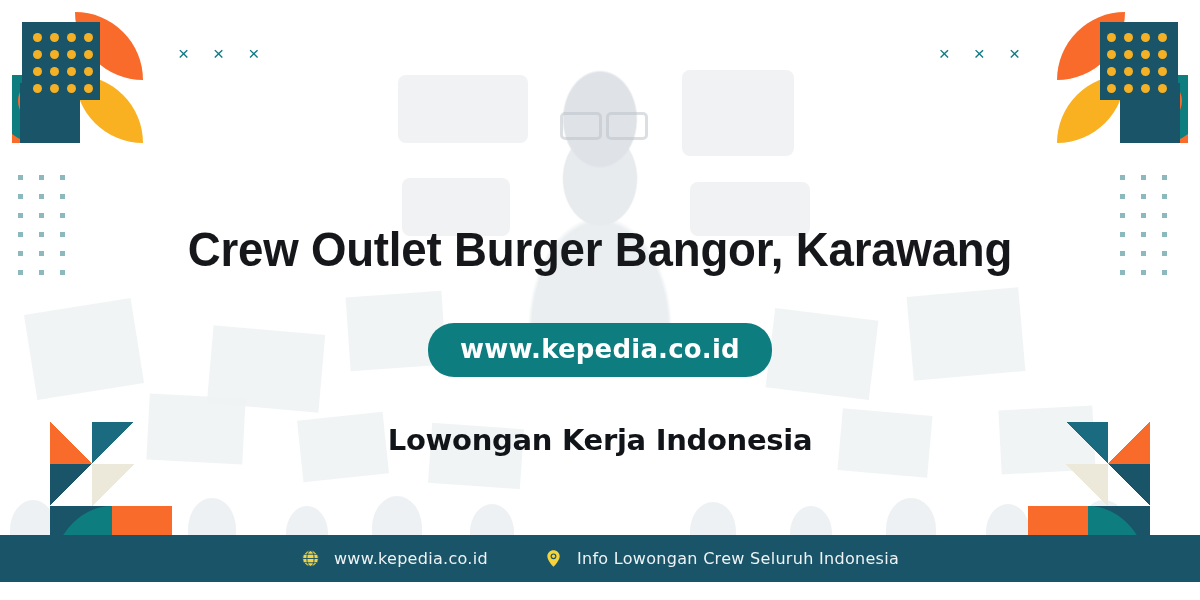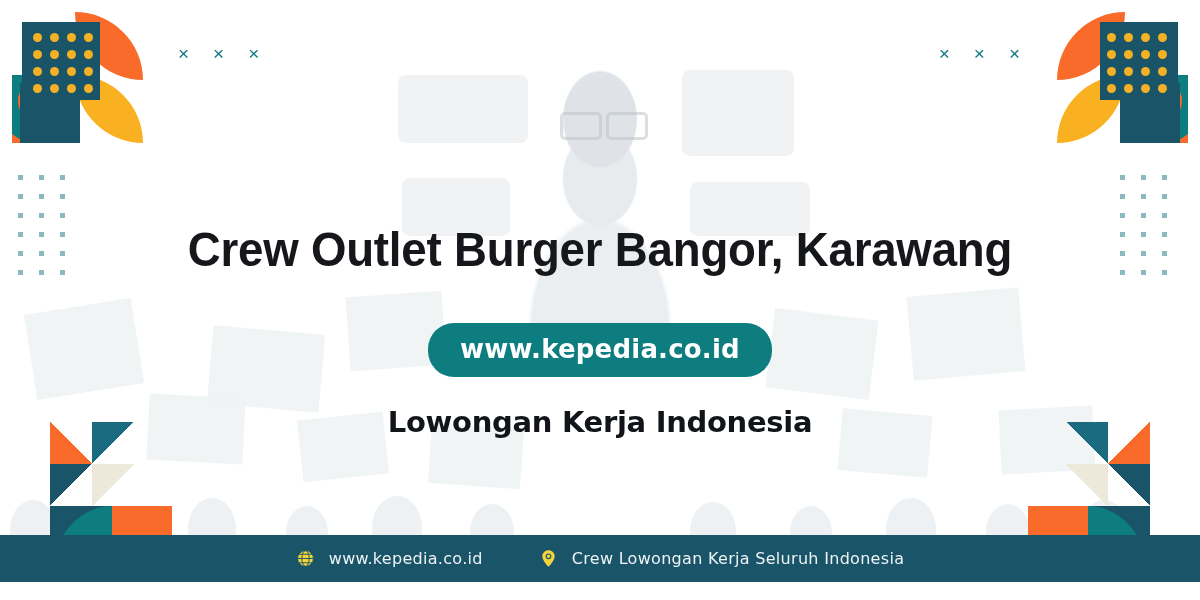--- a/index.html
+++ b/index.html
@@ -115,21 +115,21 @@
     letter-spacing:-.2px; white-space:nowrap;
     transform:scaleX(.95); transform-origin:center;
   }
   .url-badge {
     margin-top:46px; background:#0d7d80; color:#ffffff;
     font-size:26px; font-weight:bold; letter-spacing:.2px;
     padding:11px 32px 13px; border-radius:26px;
     font-family:"DejaVu Sans", sans-serif;
   }
   .subtitle {
-    margin-top:28px; font-size:29px; font-weight:bold; color:#111418;
+    margin-top:46px; font-size:29px; font-weight:bold; color:#111418;
     font-family:"DejaVu Sans", sans-serif; letter-spacing:-.3px;
   }
 
   
   .footer {
     position:absolute; left:0; right:0; top:535px; height:47px;
     background:#1a5468; display:flex; align-items:center;
     justify-content:center; gap:56px; z-index:5;
   }
   .fitem { display:flex; align-items:center; gap:14px; }
@@ -332,17 +332,17 @@
         </g>
       </svg>
       <span class="txt">www.kepedia.co.id</span>
     </div>
     <div class="fitem">
       <svg class="ficon" viewBox="0 0 24 24">
         <path d="M12 1.5c-4.3 0-7.8 3.4-7.8 7.6 0 5.7 7.8 13.4 7.8 13.4s7.8-7.7 7.8-13.4c0-4.2-3.5-7.6-7.8-7.6z" fill="#f5d33c"></path>
         <circle cx="12" cy="9.2" r="3.6" fill="#1a5468"></circle>
         <circle cx="12" cy="9.2" r="2.1" fill="#f5d33c"></circle>
       </svg>
-      <span class="txt">Crew Lowongan Kerja Seluruh Indonesia</span>
+      <span class="txt">Info Lowongan Crew Seluruh Indonesia</span>
     </div>
   </div>
 
 </div>
 
 </body></html>

